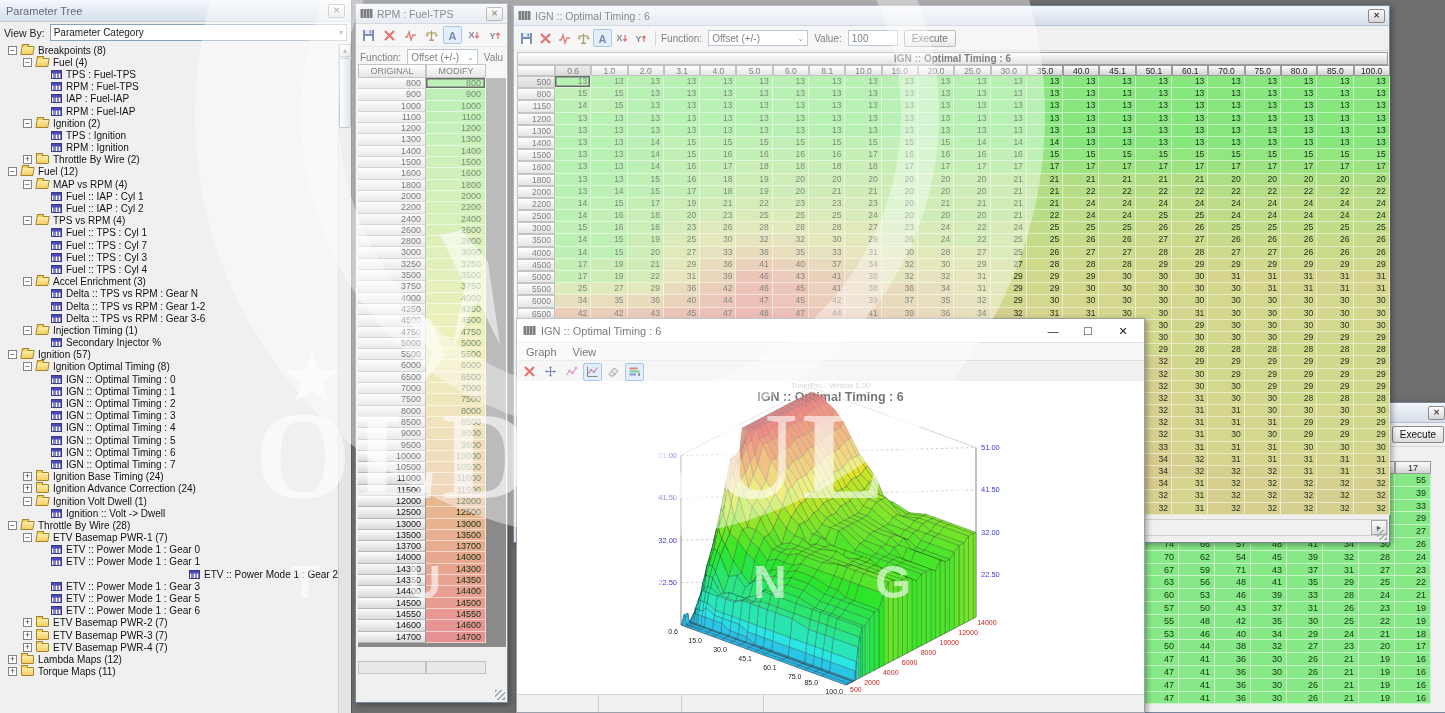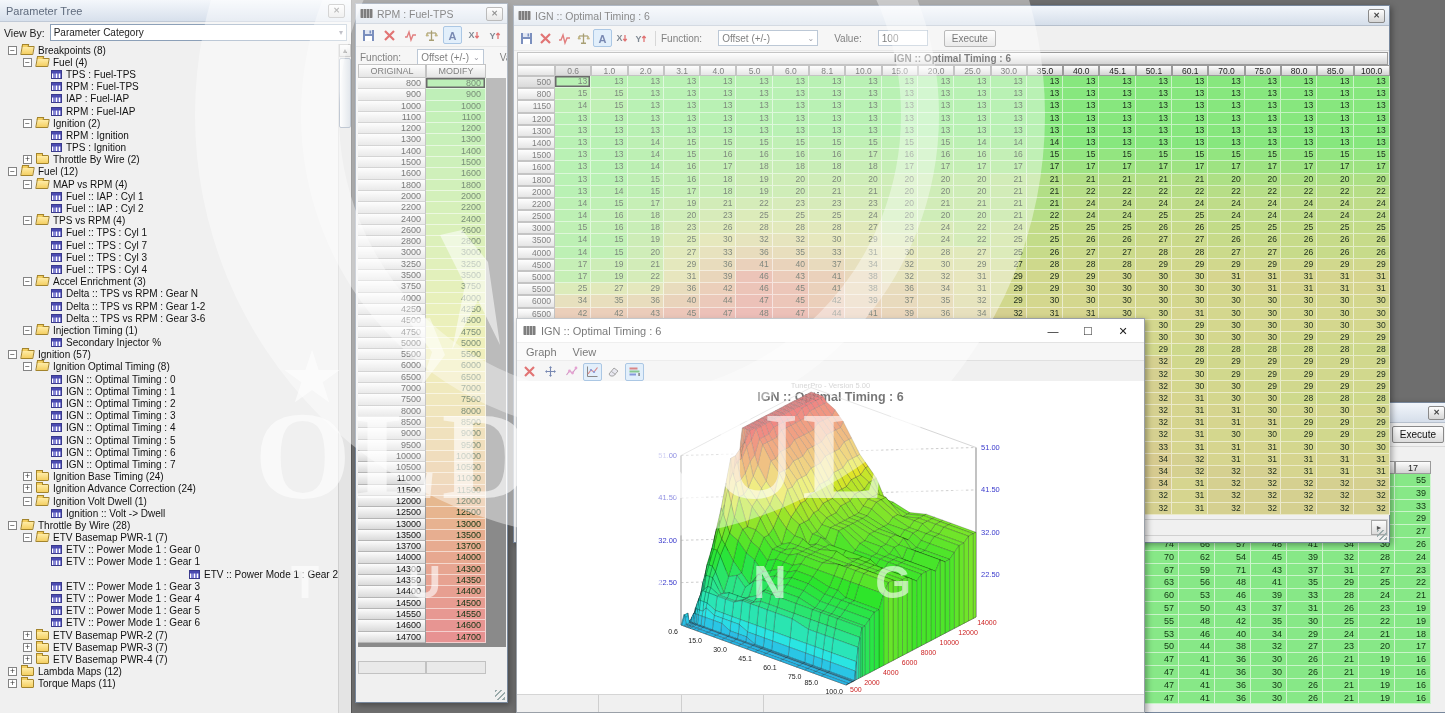--- a/index.html
+++ b/index.html
@@ -9,21 +9,21 @@
   .win { position:absolute; background:#f0f0f0; border:1px solid #77879c; box-shadow:2px 2px 6px rgba(0,0,0,.35); }
   .tbar { height:20px; background:linear-gradient(#f2f6fb,#d5deea); display:flex; align-items:center; padding:0 4px; gap:4px; border-bottom:1px solid #b6c0cd; }
   .tbar .ttl { font-size:10.5px; color:#333; white-space:nowrap; overflow:hidden; flex:1; }
   .chip { width:13px; height:9px; background:repeating-linear-gradient(90deg,#888 0 1px,#222 1px 3px); border-radius:1px; flex:0 0 auto; }
   .closebox { width:17px; height:14px; background:linear-gradient(#fdfdfd,#d6d6d6); border:1px solid #8a8a8a; border-radius:2px; font-size:8px; line-height:12px; text-align:center; color:#444; font-weight:bold; }
   .toolbar { display:flex; align-items:center; gap:2px; padding:2px 3px; background:#f0f0f0; border-bottom:1px solid #d8d8d8; }
   .tibtn { width:19px; height:18px; display:flex; align-items:center; justify-content:center; border:1px solid transparent; border-radius:2px; }
   .tibtn.sel { background:#cde3f8; border-color:#6f9fd0; }
   .tibtn svg { width:13px; height:13px; }
   .tsep { width:1px; height:15px; background:#bbb; margin:0 3px; }
-  .funcrow { display:flex; align-items:center; gap:16px; padding:2px 4px; font-size:10px; color:#222; white-space:nowrap; overflow:hidden; }
+  .funcrow { display:flex; align-items:center; gap:6px; padding:2px 4px; font-size:10px; color:#222; white-space:nowrap; overflow:hidden; }
   .selbox { background:#fff; border:1px solid #8ca0b8; height:16px; display:flex; align-items:center; justify-content:space-between; font-size:10px; padding:0 3px; }
   .selbox .arr { font-size:8px; color:#556; margin-left:4px; }
   .inputbox { background:#fff; border:1px solid #8ca0b8; height:16px; font-size:10px; padding:0 3px; display:flex; align-items:center; }
   .btn { background:linear-gradient(#fdfdfd,#dcdcdc); border:1px solid #888; font-size:10px; height:17px; padding:0 7px; display:flex; align-items:center; border-radius:2px; color:#111; }
 
   .hdrcell { background:linear-gradient(#fdfdfd,#d3d3d3); border:1px solid #9a9a9a; color:#222; text-align:center; overflow:hidden; }
   .hdrcell.hl { background:linear-gradient(#e2e2e2,#bfbfbf); }
 
   
   #tree-panel { position:absolute; left:0; top:0; width:352px; height:713px; background:#f0f0f0; border-right:1px solid #555; }
@@ -207,26 +207,26 @@
         <div>RPM : Fuel-IAP</div>
       </div>
       <div class="titem" style="padding-left: 23px;">
         <div class="texp">−</div>
         <div class="tfold open"></div>
         <div>Ignition (2)</div>
       </div>
       <div class="titem" style="padding-left: 38px;">
         <div style="width: 13px; flex: 0 0 auto;"></div>
         <div class="tgrid"></div>
+        <div>TPS : Ignition</div>
+      </div>
+      <div class="titem" style="padding-left: 38px;">
+        <div style="width: 13px; flex: 0 0 auto;"></div>
+        <div class="tgrid"></div>
         <div>RPM : Ignition</div>
-      </div>
-      <div class="titem" style="padding-left: 38px;">
-        <div style="width: 13px; flex: 0 0 auto;"></div>
-        <div class="tgrid"></div>
-        <div>TPS : Ignition</div>
       </div>
       <div class="titem" style="padding-left: 23px;">
         <div class="texp">+</div>
         <div class="tfold"></div>
         <div>Throttle By Wire (2)</div>
       </div>
       <div class="titem" style="padding-left: 8px;">
         <div class="texp">−</div>
         <div class="tfold open"></div>
         <div>Fuel (12)</div>
@@ -393,25 +393,20 @@
       </div>
       <div class="titem" style="padding-left: 26px; justify-content: flex-end;">
         <div style="width: 13px; flex: 0 0 auto;"></div>
         <div class="tgrid"></div>
         <div>ETV :: Power Mode 1 : Gear 2</div>
       </div>
       <div class="titem" style="padding-left: 38px;">
         <div style="width: 13px; flex: 0 0 auto;"></div>
         <div class="tgrid"></div>
         <div>ETV :: Power Mode 1 : Gear 3</div>
-      </div>
-      <div class="titem" style="padding-left: 38px;">
-        <div style="width: 13px; flex: 0 0 auto;"></div>
-        <div class="tgrid"></div>
-        <div>ETV :: Power Mode 1 : Gear 4</div>
       </div>
       <div class="titem" style="padding-left: 38px;">
         <div style="width: 13px; flex: 0 0 auto;"></div>
         <div class="tgrid"></div>
         <div>ETV :: Power Mode 1 : Gear 5</div>
       </div>
       <div class="titem" style="padding-left: 38px;">
         <div style="width: 13px; flex: 0 0 auto;"></div>
         <div class="tgrid"></div>
         <div>ETV :: Power Mode 1 : Gear 6</div>

